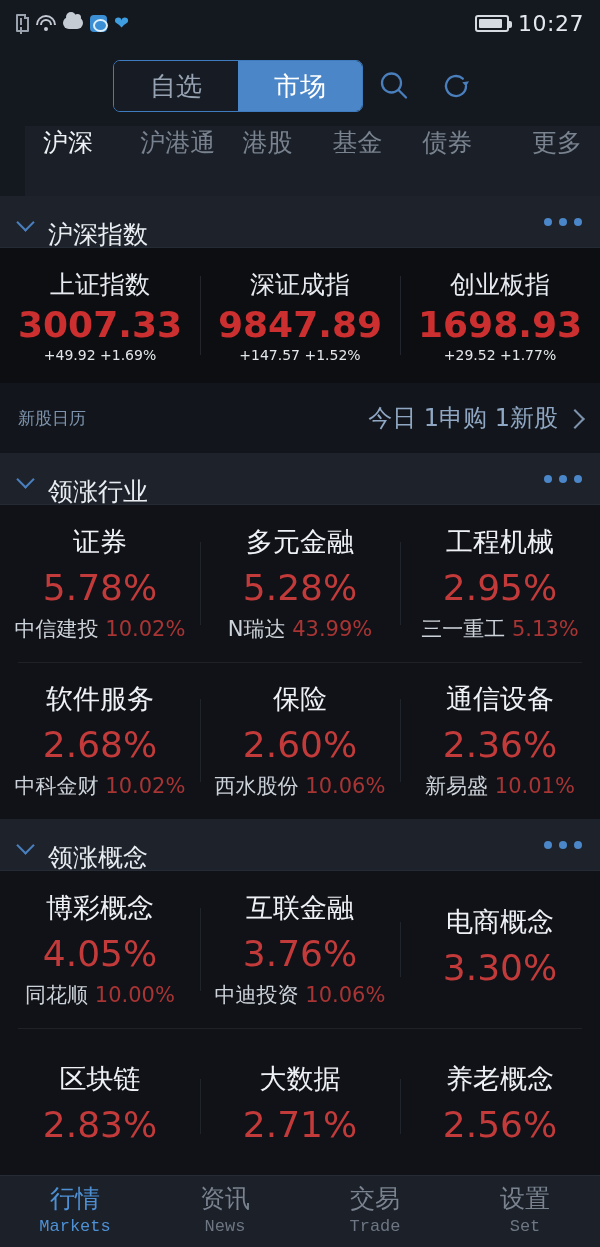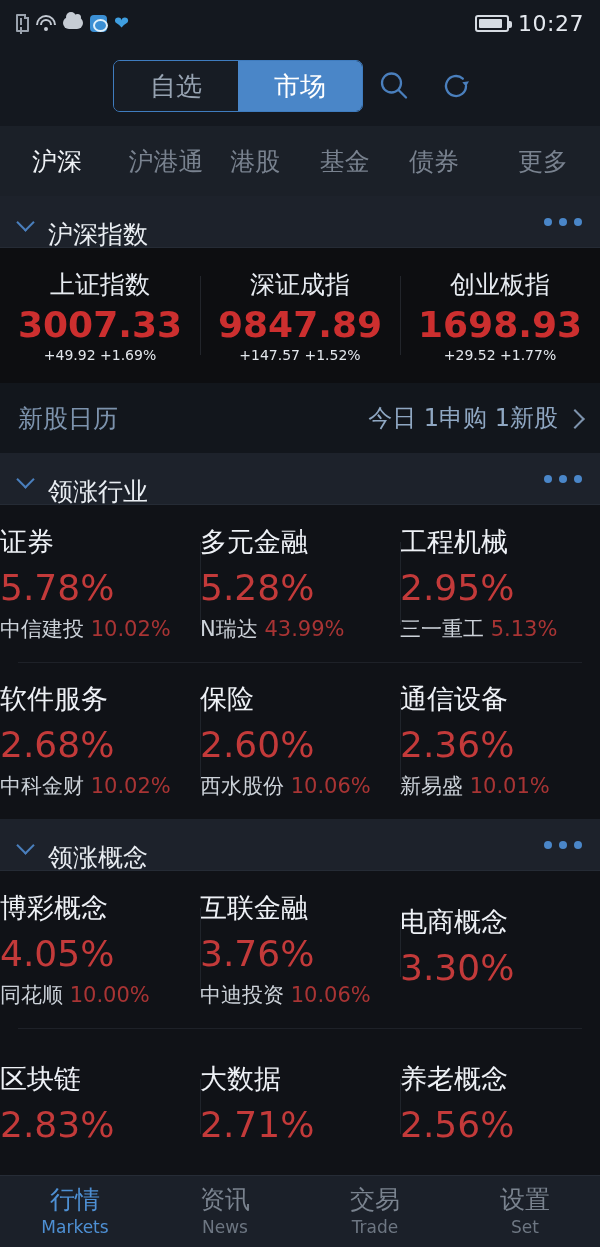--- a/index.html
+++ b/index.html
@@ -91,21 +91,21 @@
   .seg.active { background:#4a86c8; color:#ffffff; }
   .icon-btn {
     width:62px; height:62px; display:flex; align-items:center; justify-content:center;
     cursor:pointer;
   }
   .topbar .icon-btn:first-of-type { margin-left:18px; }
 
   
   .cat-tabs {
     height:70px; background:#1b2028;
-    display:flex; align-items:center; padding:0 32px;
+    display:flex; align-items:flex-start; padding:0 18px;margin-left:25px;
   }
   .cat-tab {
     flex:1; text-align:center; font-size:25px; color:#79828f; cursor:pointer;
   }
   .cat-tab:first-child { text-align:left; }
   .cat-tab:last-child { text-align:right; }
   .cat-tab.active { color:#eef1f5; }
 
   
   .sec-header {
@@ -139,52 +139,53 @@
   }
   .idx-name { font-size:25px; color:#e7ebf1; margin-bottom:4px; }
   .idx-value { font-size:36px; font-weight:bold; color:#cc2f2f; line-height:1.1; }
   .idx-delta { font-size:14px; color:#e3e7ec; margin-top:3px; }
 
   
   .newstock {
     height:70px; background:#12161c;
     display:flex; align-items:center; padding:0 18px; cursor:pointer;
   }
-  .newstock .label { font-size:25px; color:#7d93ad; }
+  .newstock .label { font-size:17px; color:#7d93ad; }
   .newstock .right { margin-left:auto; display:flex; align-items:center; gap:10px; }
   .newstock .info { font-size:24px; color:#8fa7c2; }
   .arrow-right { width:14px; height:14px; position:relative; }
   .arrow-right:before {
     content:""; position:absolute; left:0; top:1px; width:12px; height:12px;
     border-top:2.5px solid #7d93ad; border-right:2.5px solid #7d93ad;
     transform:rotate(45deg);
   }
 
   
   .grid { background:#101217; }
   .grow { display:flex; height:157px; align-items:center; position:relative; }
   .grow + .grow:before {
     content:""; position:absolute; left:18px; right:18px; top:0;
     height:1px; background:#1e2128;
   }
-  .gcell { flex:1; text-align:left; position:relative; padding:8px 0; }
+  .gcell { flex:1; text-align:center; position:relative; padding:8px 0; }
   .gcell + .gcell:before {
     content:""; position:absolute; left:0; top:26px; bottom:26px;
     width:1px; background:#20242b;
   }
   .g-name { font-size:27px; color:#eef1f6; margin-bottom:7px; }
   .g-pct { font-size:36px; color:#c33a3a; line-height:1.15; margin-bottom:7px; }
   .g-sub { font-size:21px; color:#cdd3da; white-space:nowrap; }
   .g-sub .sub-pct { color:#a83434; }
 
   
   .bottomnav {
     position:absolute; left:0; right:0; bottom:0; height:72px;
     background:#1b2029; display:flex; align-items:center;
     border-top:1px solid #262c36;
+    font-family:Liberation Mono, monospace;
   }
   .bnav { flex:1; text-align:center; cursor:pointer; }
   .bnav .cn { font-size:25px; color:#7a838f; line-height:1.15; }
   .bnav .en { font-size:17px; color:#6d7682; margin-top:2px; }
   .bnav.active .cn { color:#4e90d4; }
   .bnav.active .en { color:#4e90d4; }
 
   .clip { position:absolute; left:0; right:0; top:0; bottom:72px; overflow:hidden; }
 </style>
 </head>

